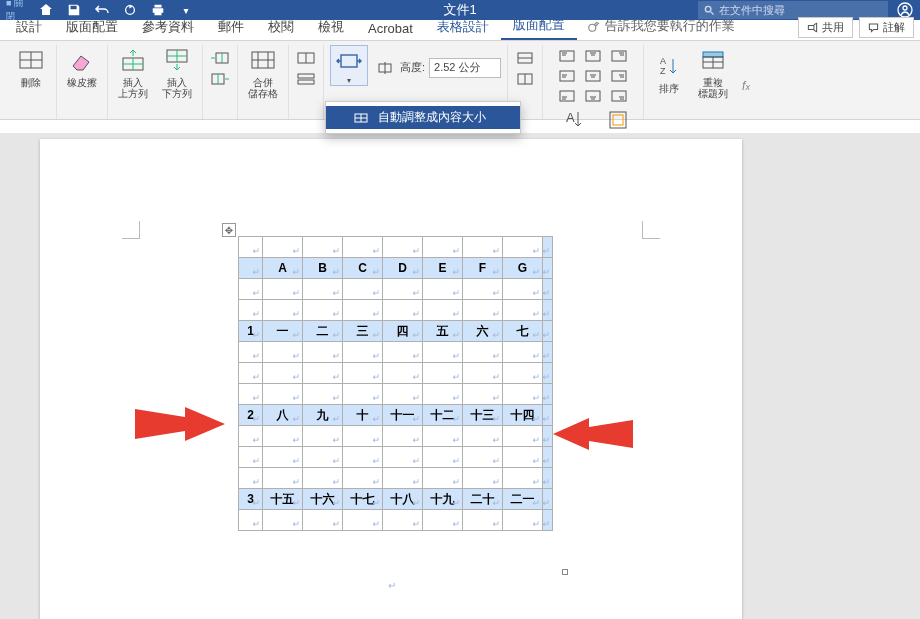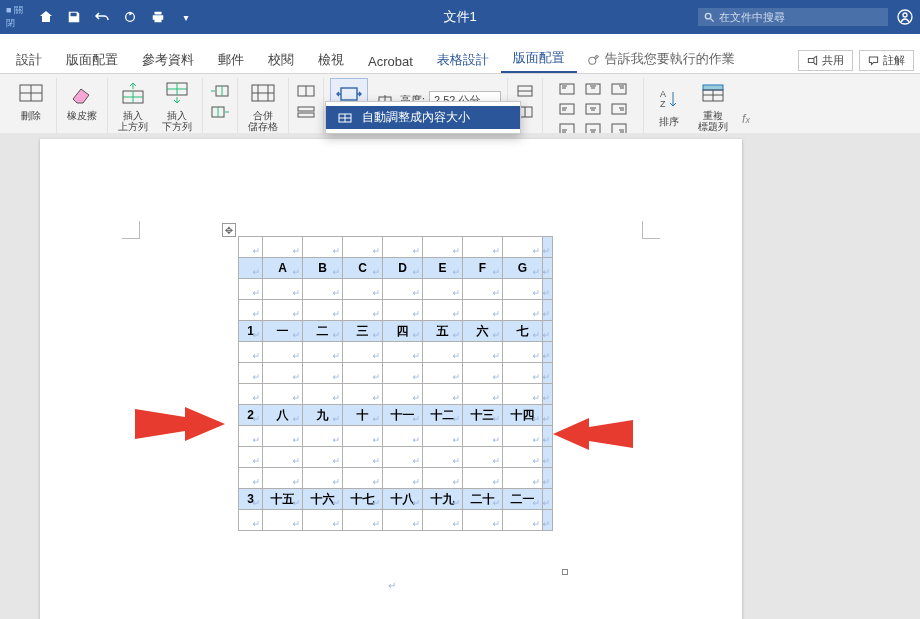--- a/index.html
+++ b/index.html
@@ -1,29 +1,29 @@
 <!DOCTYPE html>
 <html><head>
 <meta charset="utf-8">
 <style>
   * { box-sizing: border-box; margin: 0; padding: 0; font-family: "Microsoft JhengHei", "PingFang TC", sans-serif; }
   body { width: 920px; height: 619px; background: #fff; overflow: hidden; }
 
   
-  .titlebar { height: 34px; background: #2b579a; display: flex; align-items: center; color: #fff; font-size: 12px; position: relative; }
+  .titlebar { height: 20px; background: #2b579a; display: flex; align-items: center; color: #fff; font-size: 12px; position: relative; }
   .titlebar .qat { display: flex; align-items: center; gap: 4px; padding-left: 6px; }
   .titlebar .qat .qbtn { width: 24px; height: 22px; display: flex; align-items: center; justify-content: center; cursor: pointer; }
   .titlebar .title { position:absolute; left:50%; transform:translateX(-50%); font-size: 13px; }
   .titlebar .right { position:absolute; right:6px; display:flex; align-items:center; gap:8px; }
   .titlebar .search { background: rgba(255,255,255,.15); height: 18px; width: 190px; border-radius: 0; display:flex; align-items:center; padding:0 6px; font-size:11px; color:#cfd9ec; }
   .titlebar .search svg { margin-right:4px; }
   .titlebar .user { width:18px; height:18px; display:flex; align-items:center; justify-content:center; }
 
   
-  .tabs { height: 40px; background: #fff; border-bottom: 1px solid #d4d4d4; display:flex; align-items:flex-end; font-size:13px; color:#444; padding-left:4px; gap:0; position:relative; }
+  .tabs { height: 21px; background: #fff; border-bottom: 1px solid #d4d4d4; display:flex; align-items:flex-end; font-size:13px; color:#444; padding-left:4px; gap:0; position:relative; }
   .tabs .tab { padding: 5px 12px 4px 12px; cursor:pointer; }
   .tabs .tab.context { color:#2b579a; }
   .tabs .tab.active { color:#2b579a; border-bottom:2px solid #2b579a; }
   .tabs .tellme { display:flex; align-items:center; gap:4px; padding:5px 10px; color:#666; }
   .tabs .tellme svg { color:#888; }
   .tabs .rightbtns { position:absolute; right:6px; bottom:2px; display:flex; gap:6px; }
   .tabs .rightbtns .btn { border:1px solid #c9c9c9; background:#fff; font-size:11px; padding:2px 8px; display:flex; align-items:center; gap:4px; cursor:pointer; }
 
   
   .ribbon { height: 79px; background:#f3f3f3; border-bottom:1px solid #d4d4d4; display:flex; align-items:stretch; padding:4px 6px 0 6px; }
@@ -34,21 +34,21 @@
   .group .bigbtn .ico { width:30px; height:30px; display:flex; align-items:center; justify-content:center; }
   .group .bigbtn .lbl { font-size:10px; color:#444; text-align:center; line-height:11px; margin-top:2px; }
   .group .smallrow { display:flex; gap:4px; }
   .group .smallico { width:22px; height:18px; display:flex; align-items:center; justify-content:center; cursor:pointer; }
   .spinlabel { font-size:11px; color:#444; display:flex; align-items:center; gap:4px; }
   .spinbox { width:72px; height:20px; border:1px solid #bcbcbc; background:#fff; font-size:11px; display:flex; align-items:center; padding:0 4px; }
   .fxbtn { font-style:italic; color:#888; font-size:12px; margin-left:4px; margin-top:28px; }
 
   
   .dropdown { position:absolute; top:101px; left:325px; width:196px; background:#fff; border:1px solid #c9c9c9; box-shadow:0 4px 10px rgba(0,0,0,.25); z-index:20; padding:4px 0; font-size:12px; }
-  .dropdown .item { display:flex; align-items:center; gap:8px; padding:3px 10px; cursor:pointer;text-align:right; }
+  .dropdown .item { display:flex; align-items:center; gap:8px; padding:3px 26px; cursor:pointer;text-align:right; }
   .dropdown .item.selected { background:#2b579a; color:#fff; }
   .dropdown .item .mico { width:18px; height:14px; display:flex; align-items:center; justify-content:center; }
 
   
   .docarea { position:absolute; top:133px; left:0; right:0; bottom:0; background:#e6e6e6; overflow:hidden; }
   .page { position:absolute; top:6px; left:40px; width:702px; height:900px; background:#fff; box-shadow:0 1px 3px rgba(0,0,0,.25); }
 
   
   .corner-tl { position:absolute; width:18px; height:18px; border-right:1px solid #bbb; border-bottom:1px solid #bbb; top:82px; left:82px; }
   .corner-tr { position:absolute; width:18px; height:18px; border-left:1px solid #bbb; border-bottom:1px solid #bbb; top:82px; right:82px; }

